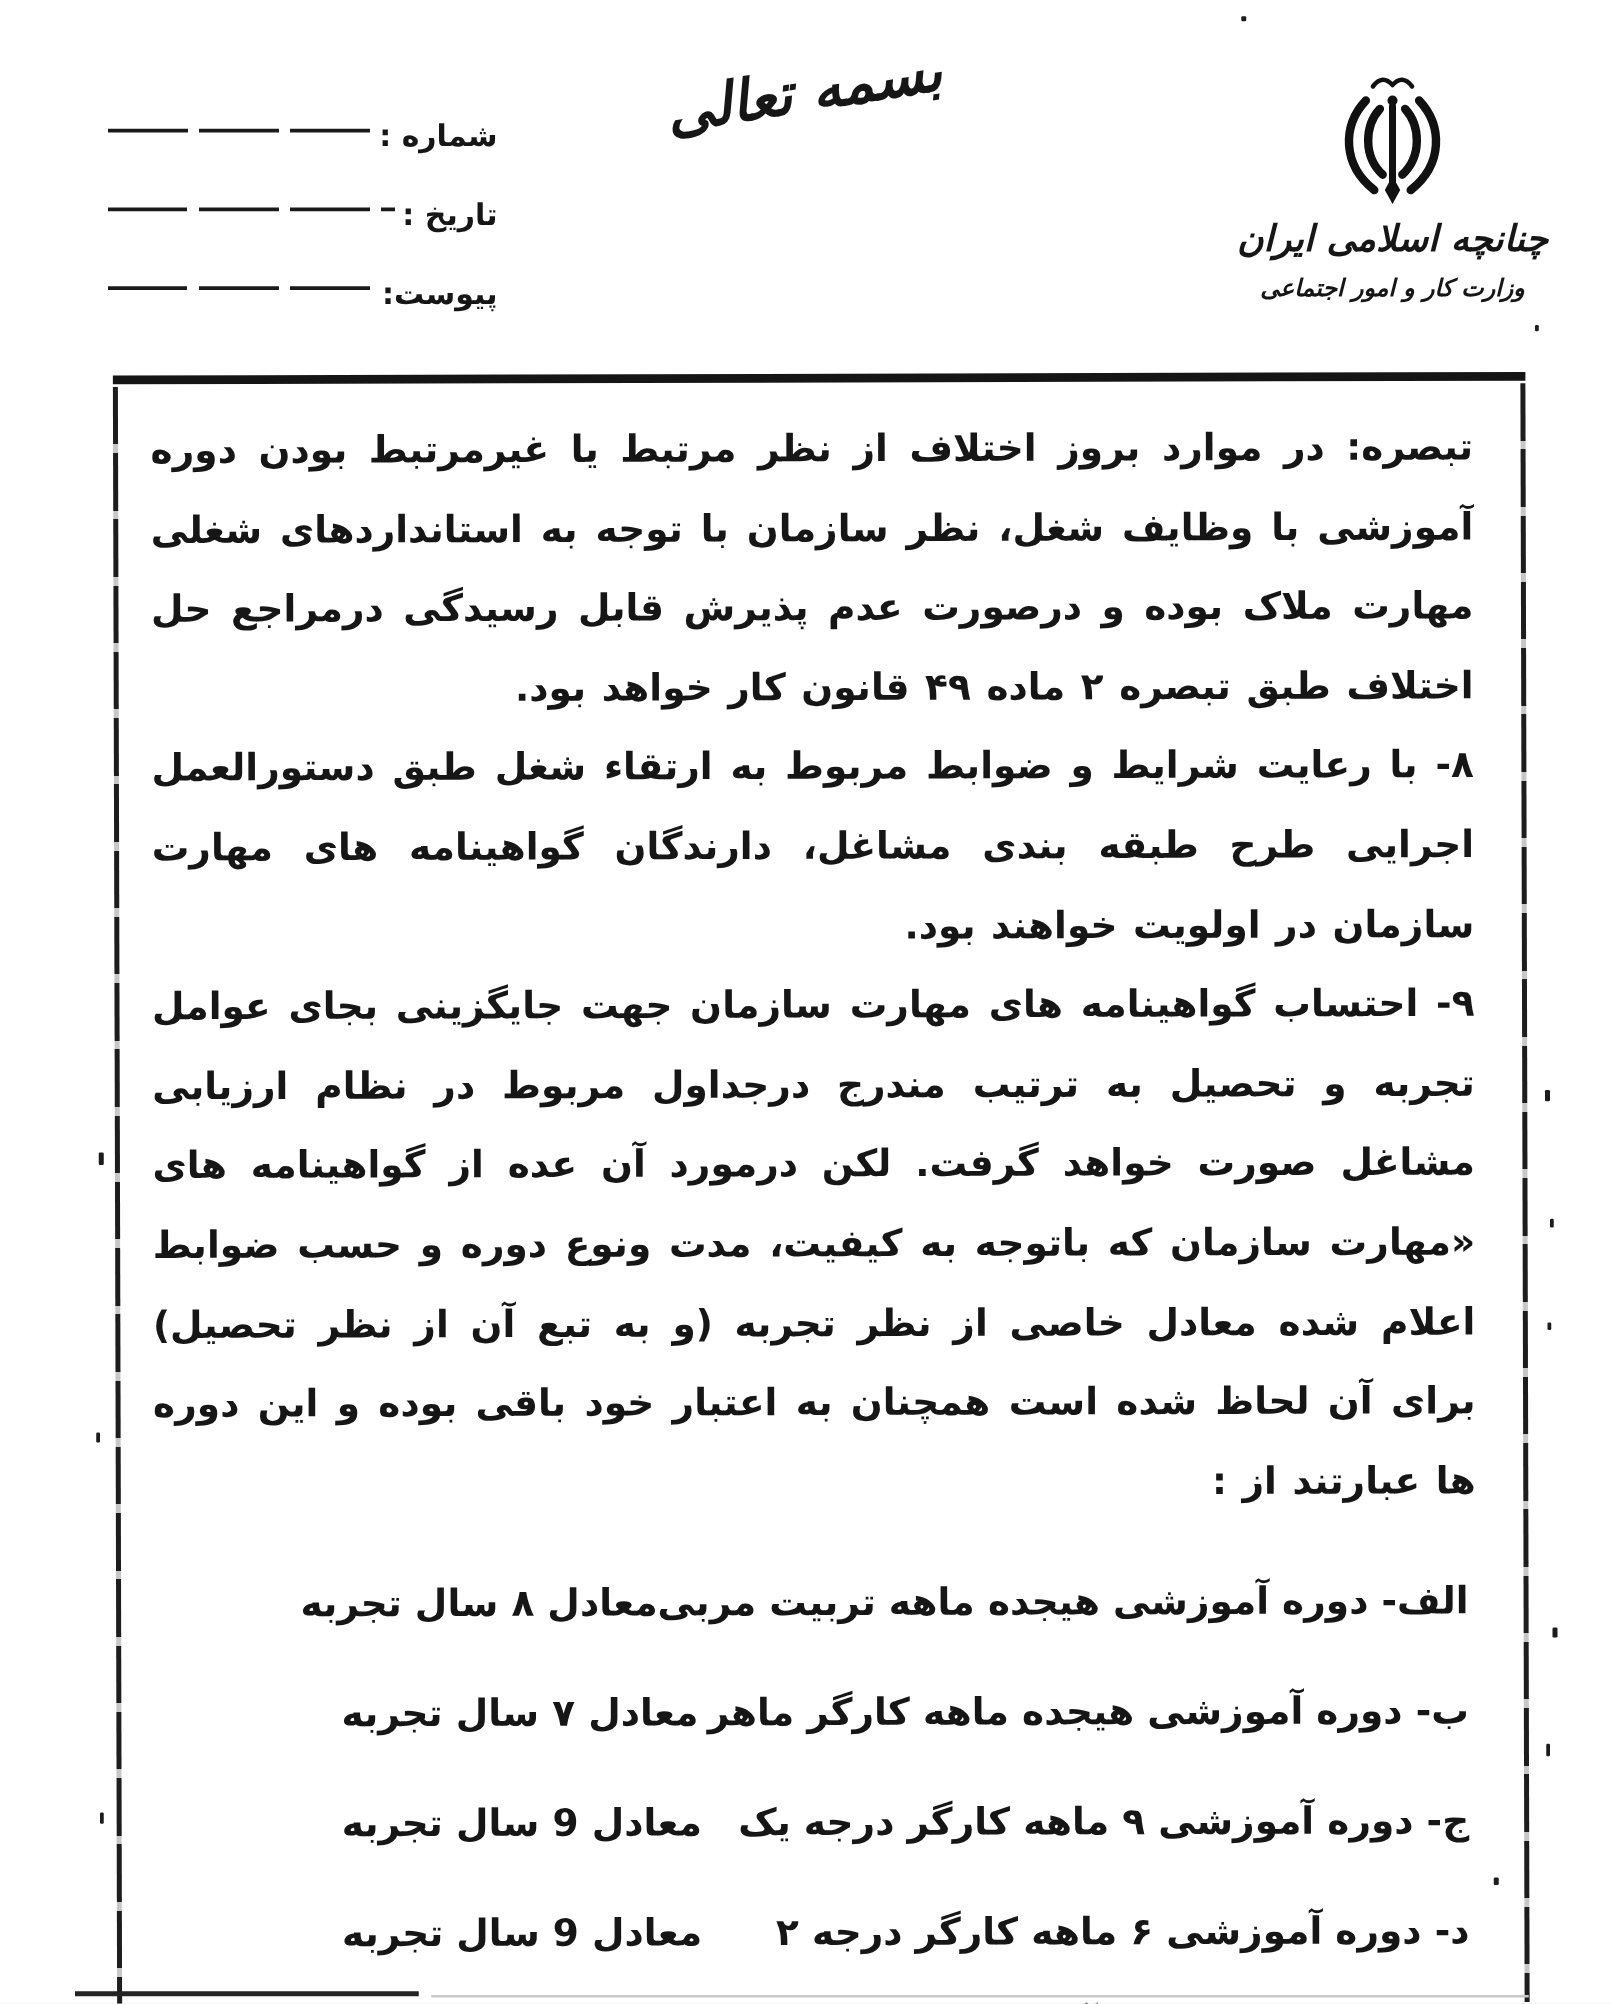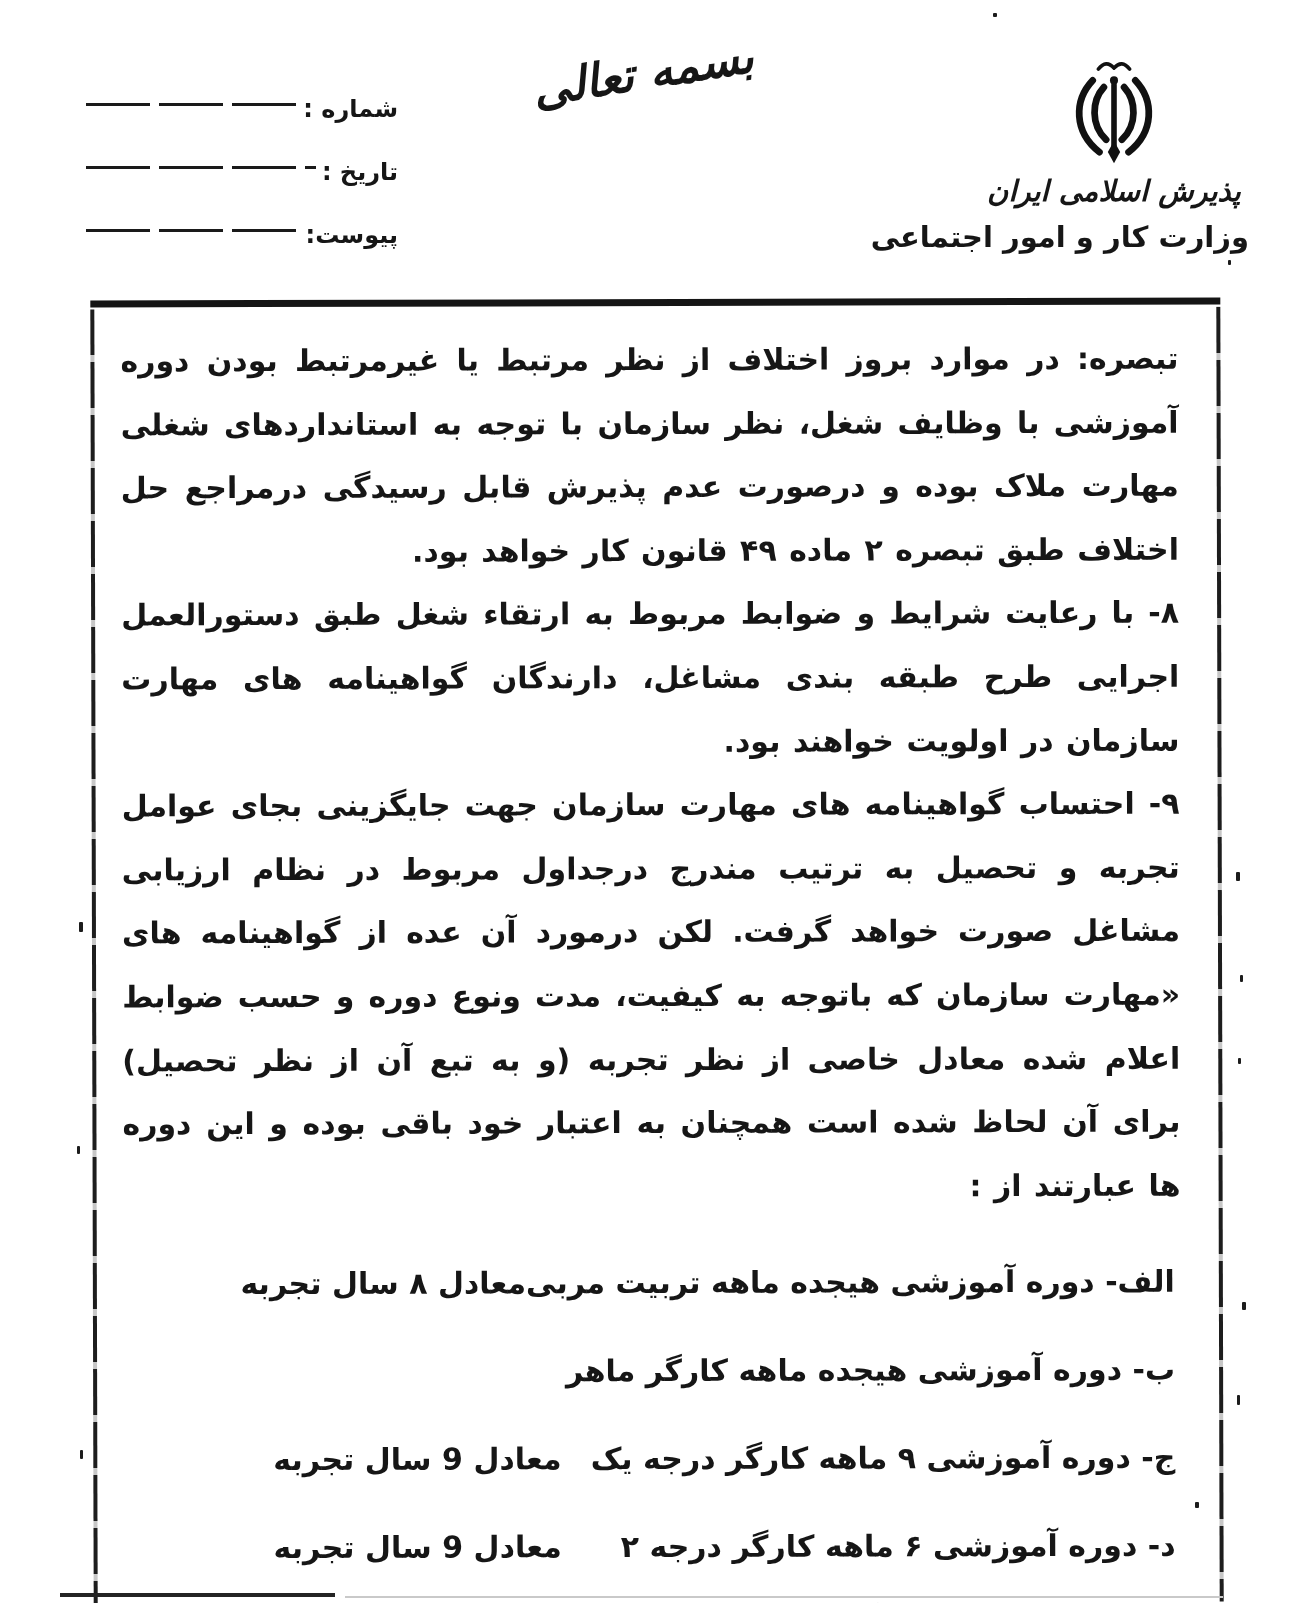--- a/index.html
+++ b/index.html
@@ -21,21 +21,21 @@
     font-size:46px; font-weight:bold; font-style:italic;
     transform:rotate(-9deg);
     white-space:nowrap;
   }
   .org {
     position:absolute; top:58px; right:40px; width:270px;
     text-align:center;
   }
   .org svg { display:block; margin:0 auto; }
   .org-name   { font-size:29px; font-weight:bold; font-style:italic; margin-top:4px; white-space:nowrap; }
-  .ministry-name { font-size:29px; font-weight:bold; margin-top:12px; white-space:nowrap; }
+  .ministry-name { font-size:19px; font-weight:bold; font-style:italic; margin-top:12px; white-space:nowrap; }
 
   .fields { position:absolute; top:92px; left:84px; width:314px; }
   .field-row { display:flex; align-items:center; height:34px; margin-bottom:29px; }
   .field-label { font-size:24px; font-weight:bold; white-space:nowrap; }
   .field-line {
     flex:1; height:3px; margin:0 6px 9px 2px;
     background:repeating-linear-gradient(90deg,#1a1a1a 0 64px, transparent 64px 73px);
   }
 
   
@@ -91,21 +91,21 @@
     <svg width="128" height="112" viewBox="0 0 100 100" aria-hidden="true">
       <path d="M36 10 Q43 1 50 9 M50 9 Q57 1 64 10" fill="none" stroke="#111" stroke-width="3.2" stroke-linecap="round"></path>
       <circle cx="50" cy="20" r="3.6" fill="#111"></circle>
       <path d="M50 24 L50 78" stroke="#111" stroke-width="5" stroke-linecap="round"></path>
       <path d="M50 74 L44.5 84 L50 94 L55.5 84 Z" fill="#111"></path>
       <path d="M41 26 C30 38 29 60 43 73" fill="none" stroke="#111" stroke-width="6" stroke-linecap="round"></path>
       <path d="M59 26 C70 38 71 60 57 73" fill="none" stroke="#111" stroke-width="6" stroke-linecap="round"></path>
       <path d="M31 20 C14 38 14 66 37 84" fill="none" stroke="#111" stroke-width="6" stroke-linecap="round"></path>
       <path d="M69 20 C86 38 86 66 63 84" fill="none" stroke="#111" stroke-width="6" stroke-linecap="round"></path>
     </svg>
-    <div class="org-name">پذیرش اسلامی ایران</div>
+    <div class="org-name">چنانچه اسلامی ایران</div>
     <div class="ministry-name">وزارت کار و امور اجتماعی</div>
   </div>
 
   <div class="fields">
     <div class="field-row">
       <span class="field-label">شماره :</span>
       <div class="field-line"></div>
     </div>
     <div class="field-row">
       <span class="field-label">تاریخ :</span>
@@ -122,20 +122,21 @@
     <p class="p-item8">۸- با رعایت شرایط و ضوابط مربوط به ارتقاء شغل طبق دستورالعمل اجرایی طرح طبقه بندی مشاغل، دارندگان گواهینامه های مهارت سازمان در اولویت خواهند بود.</p>
     <p class="p-item9">۹- احتساب گواهینامه های مهارت سازمان جهت جایگزینی بجای عوامل تجربه و تحصیل به ترتیب مندرج درجداول مربوط در نظام ارزیابی مشاغل صورت خواهد گرفت. لکن درمورد آن عده از گواهینامه های «مهارت سازمان که باتوجه به کیفیت، مدت ونوع دوره و حسب ضوابط اعلام شده معادل خاصی از نظر تجربه (و به تبع آن از نظر تحصیل) برای آن لحاظ شده است همچنان به اعتبار خود باقی بوده و این دوره ها عبارتند از :</p>
 
     <div class="courses">
       <div class="course-row">
         <span>الف- دوره آموزشی هیجده ماهه تربیت مربی</span>
         <span>معادل ۸ سال تجربه</span>
       </div>
       <div class="course-row">
         <span>ب- دوره آموزشی هیجده ماهه کارگر ماهر</span>
+        <span>معادل ۷ سال تجربه</span>
       </div>
       <div class="course-row">
         <span>ج- دوره آموزشی ۹ ماهه کارگر درجه یک</span>
         <span>معادل 9 سال تجربه</span>
       </div>
       <div class="course-row">
         <span>د- دوره آموزشی ۶ ماهه کارگر درجه ۲</span>
         <span>معادل 9 سال تجربه</span>
       </div>
     </div>

